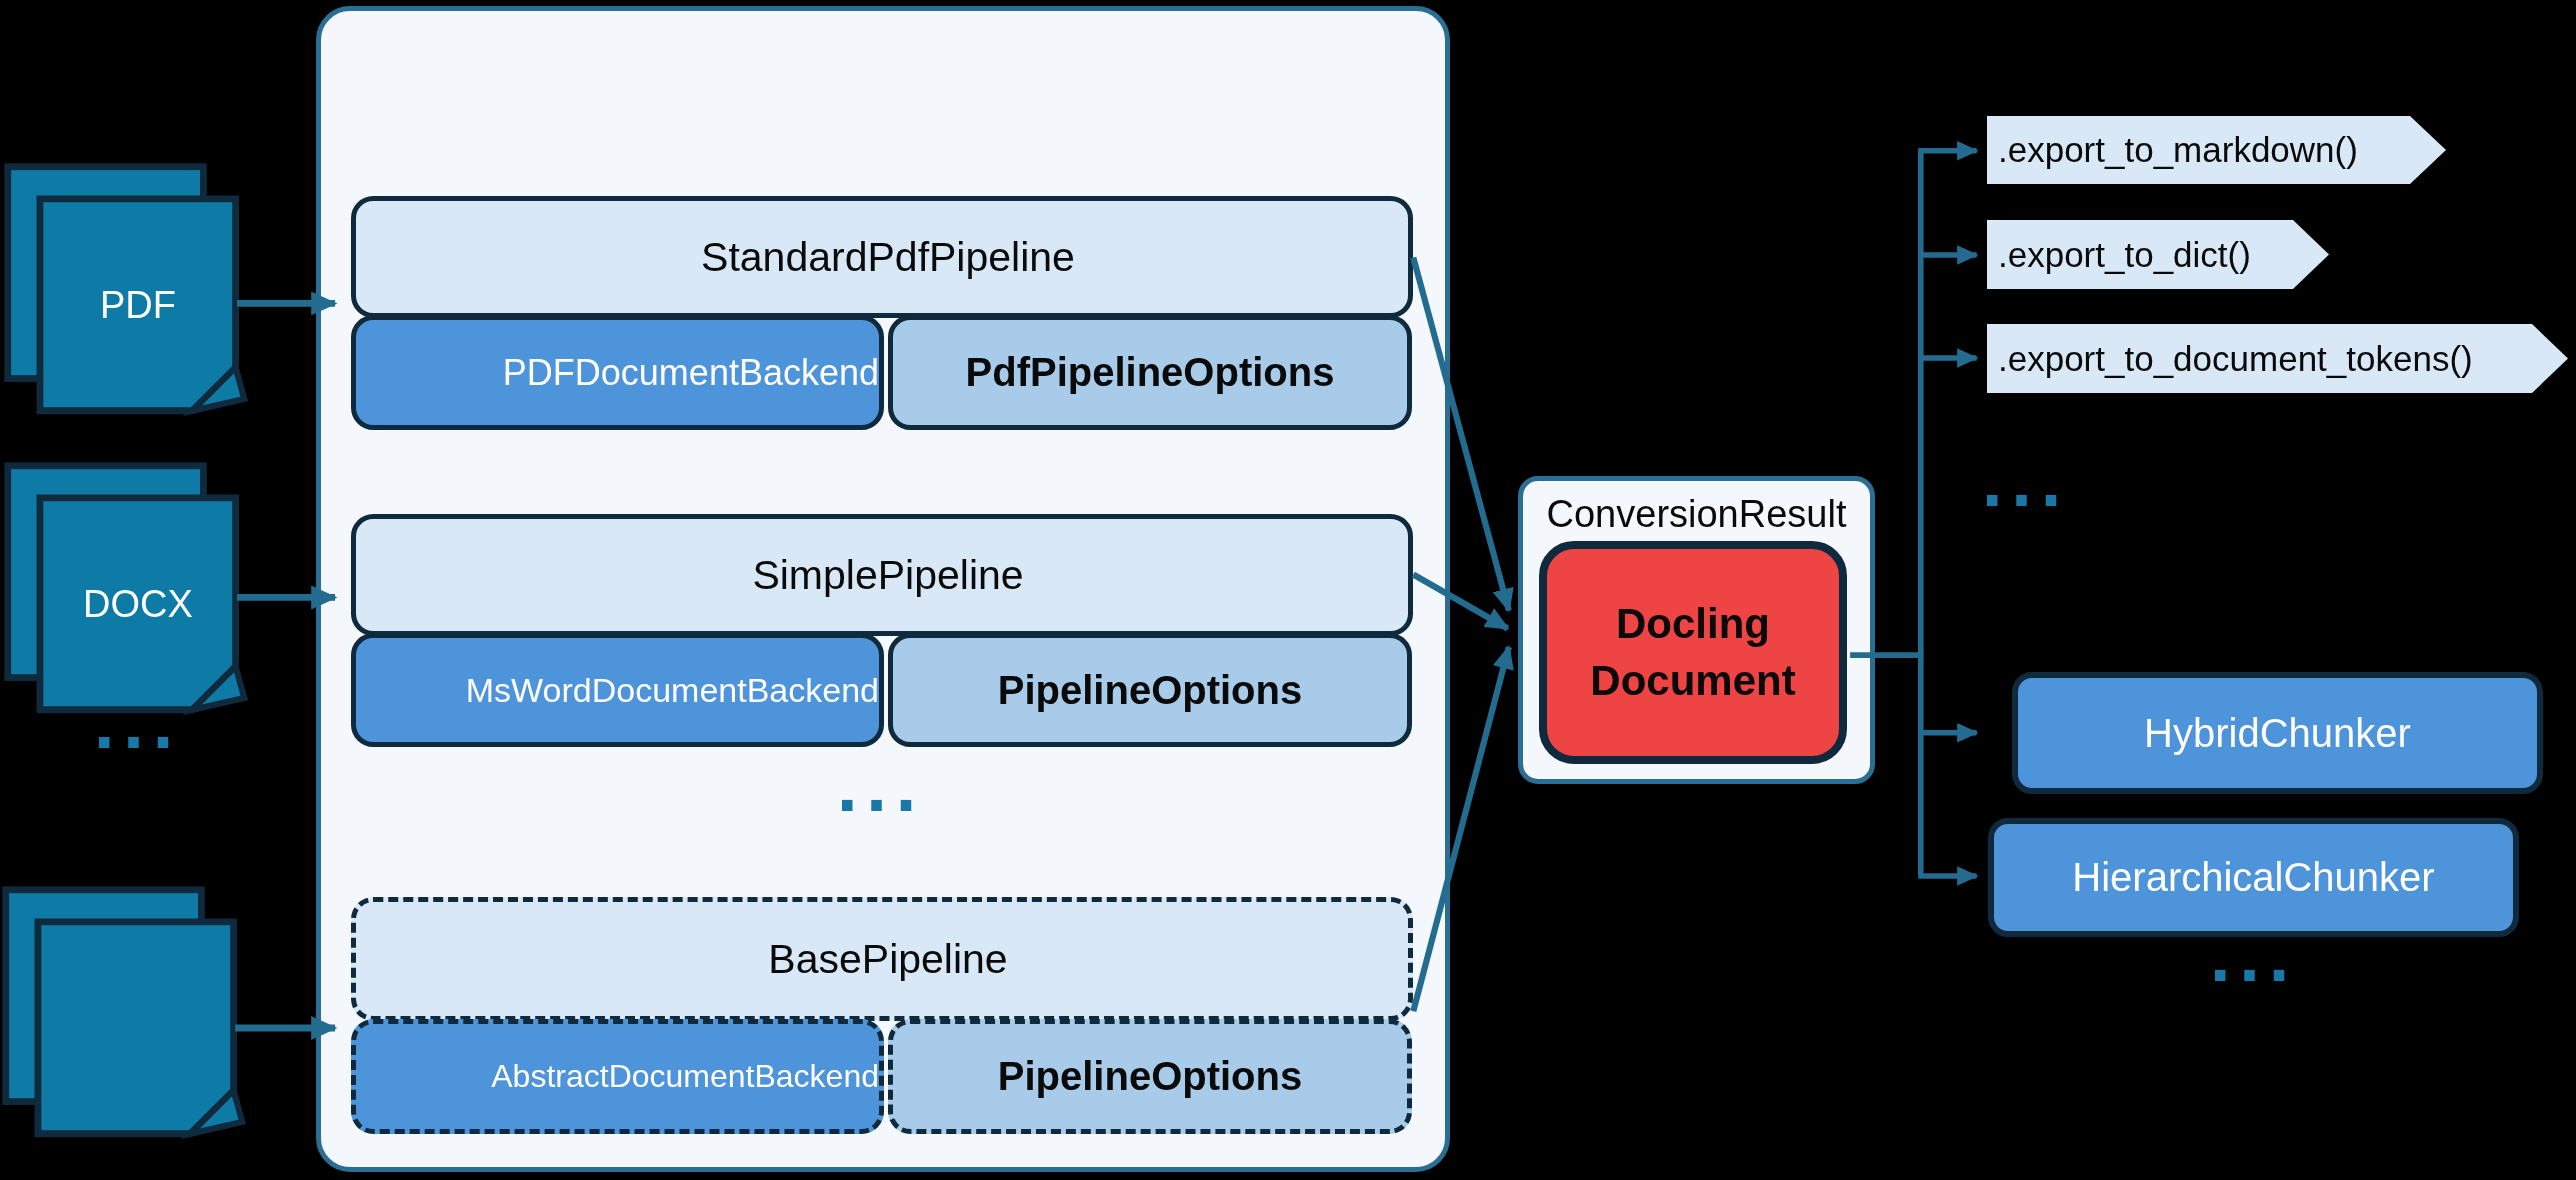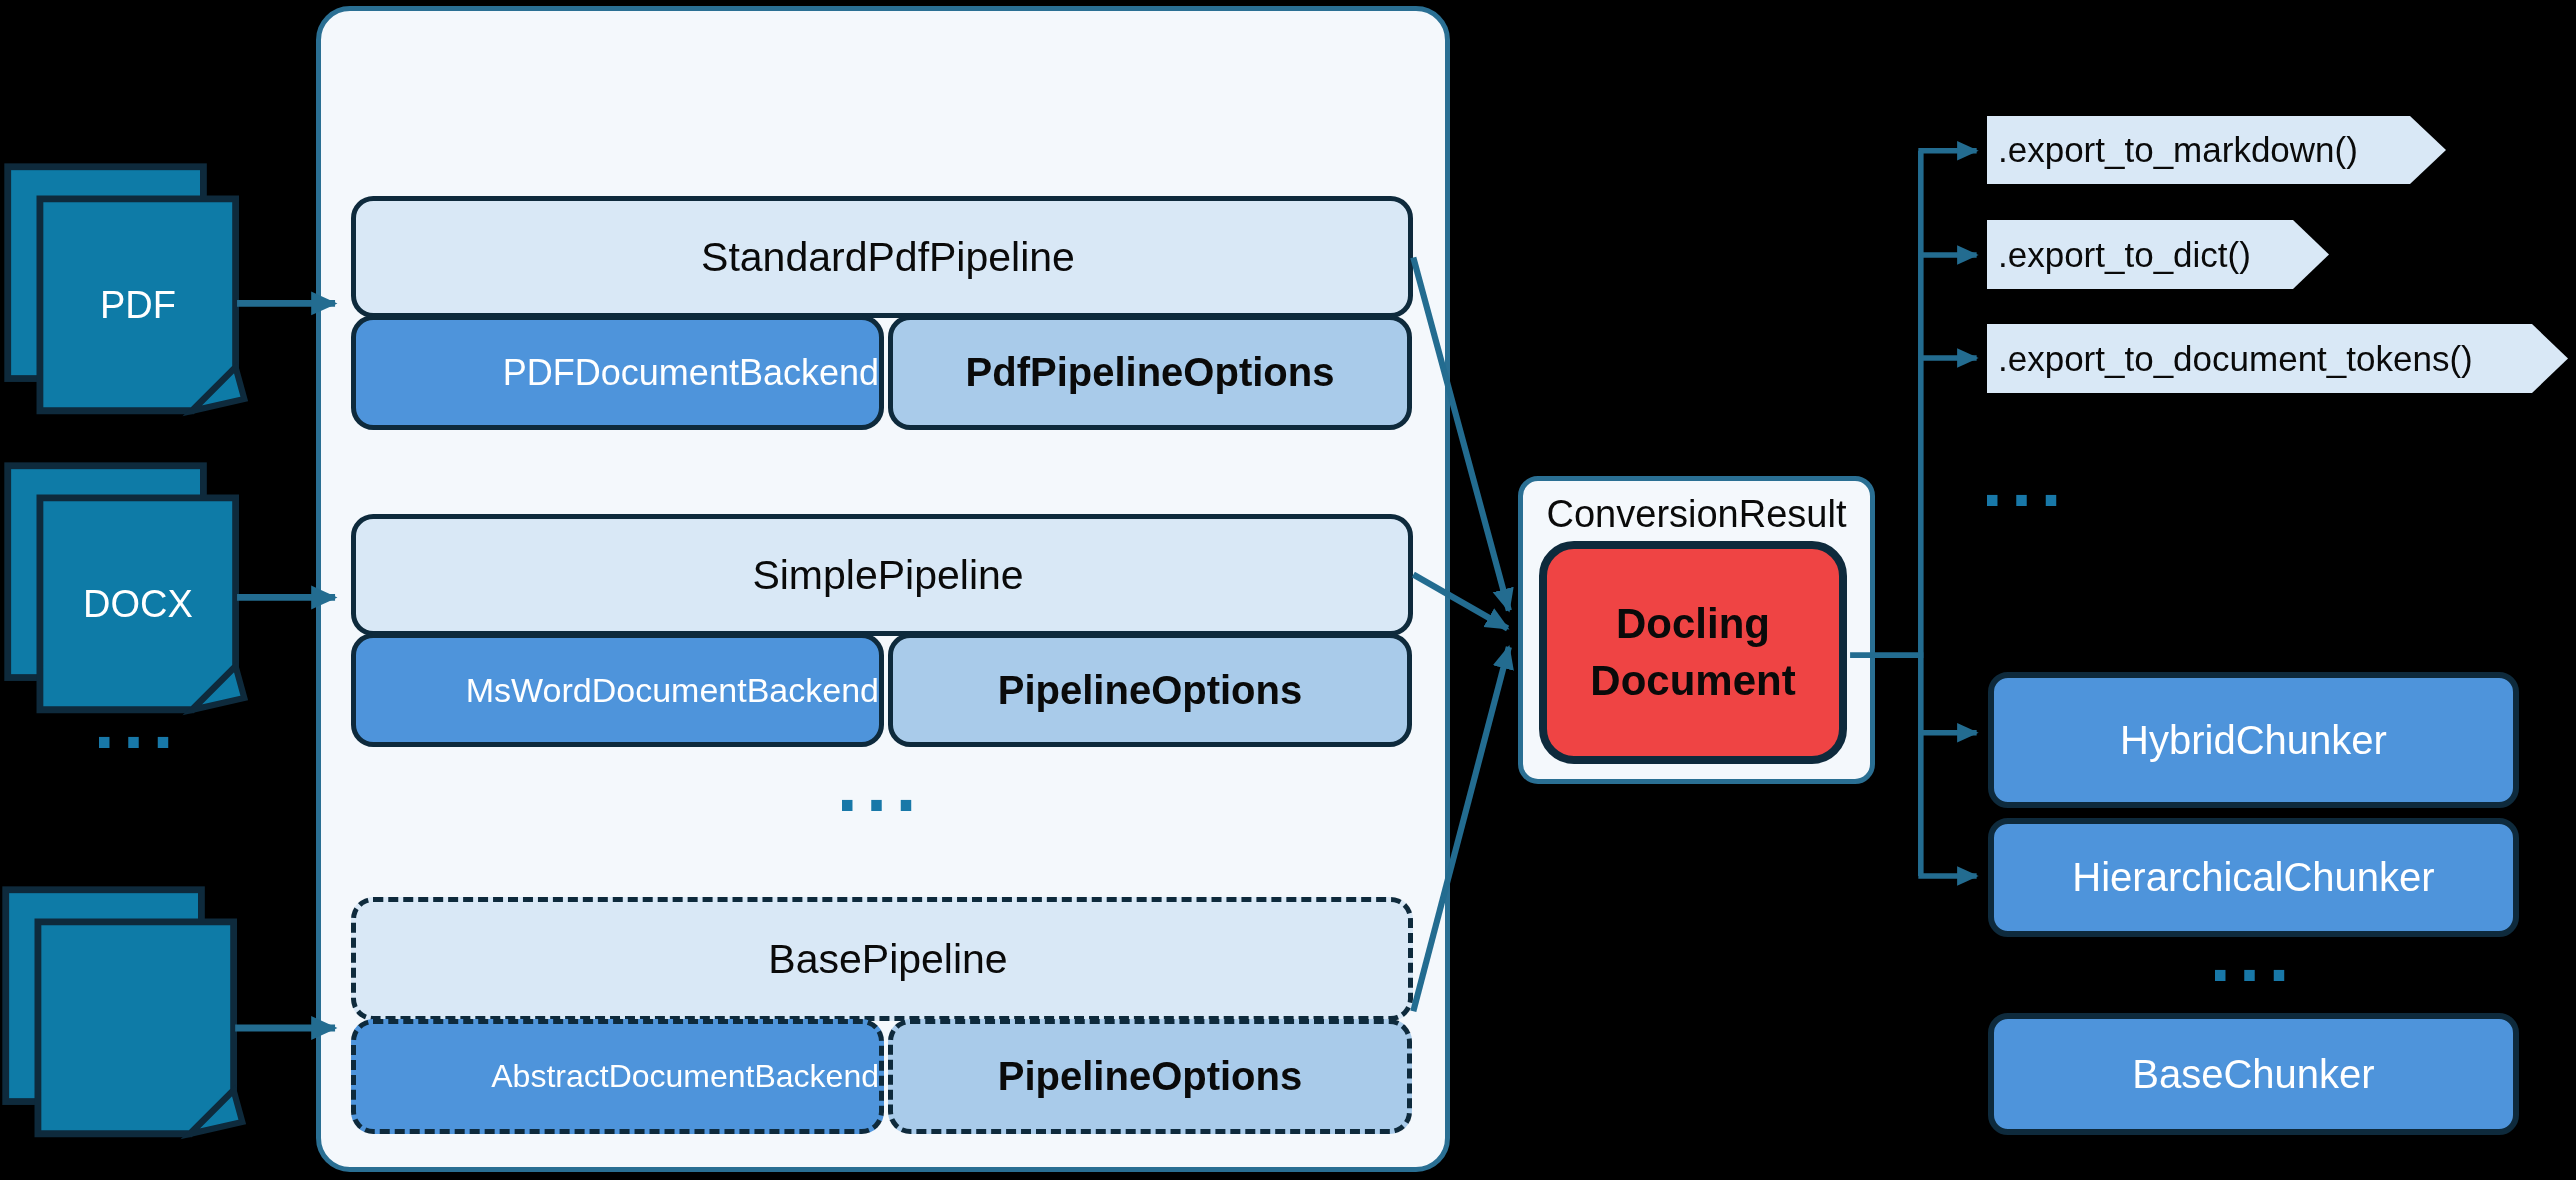--- a/index.html
+++ b/index.html
@@ -126,30 +126,27 @@
     <span>.export_to_markdown()</span>
   </div>
   <div class="abs chev" style="left:1987px;top:220px;width:342px;height:69px;">
     <span>.export_to_dict()</span>
   </div>
   <div class="abs chev" style="left:1987px;top:324px;width:581px;height:69px;">
     <span>.export_to_document_tokens()</span>
   </div>
   <div class="abs dots" style="left:1933px;top:442px;">...</div>
 
-  <div class="abs chunk center" style="top:672px;height:136px;">
+  <div class="abs chunk center" style="top:672px;height:122px;margin-left:24px;">
     <span>HybridChunker</span>
   </div>
   <div class="abs chunk center" style="top:818px;height:119px;">
     <span>HierarchicalChunker</span>
   </div>
   <div class="abs dots" style="left:2161px;top:917px;">...</div>
-  <div class="abs chunk dashed center" style="top:1013px;height:122px;">
-    <span>BaseChunker</span>
-  </div>
 
   <svg class="abs overlay" style="left:0;top:0;" width="2576" height="1180" viewBox="0 0 4152 1902">
     <defs>
       <marker id="ah" viewBox="0 0 12 12" refX="10" refY="6" markerWidth="4.2" markerHeight="4.2" orient="auto" markerUnits="strokeWidth">
         <path d="M0,1 L11,6 L0,11 Z" fill="#236C90"></path>
       </marker>
     </defs>
     <g stroke="#236C90" fill="none">
 
       <path d="M382,489 L540,489" stroke-width="11" marker-end="url(#ah)"></path>

